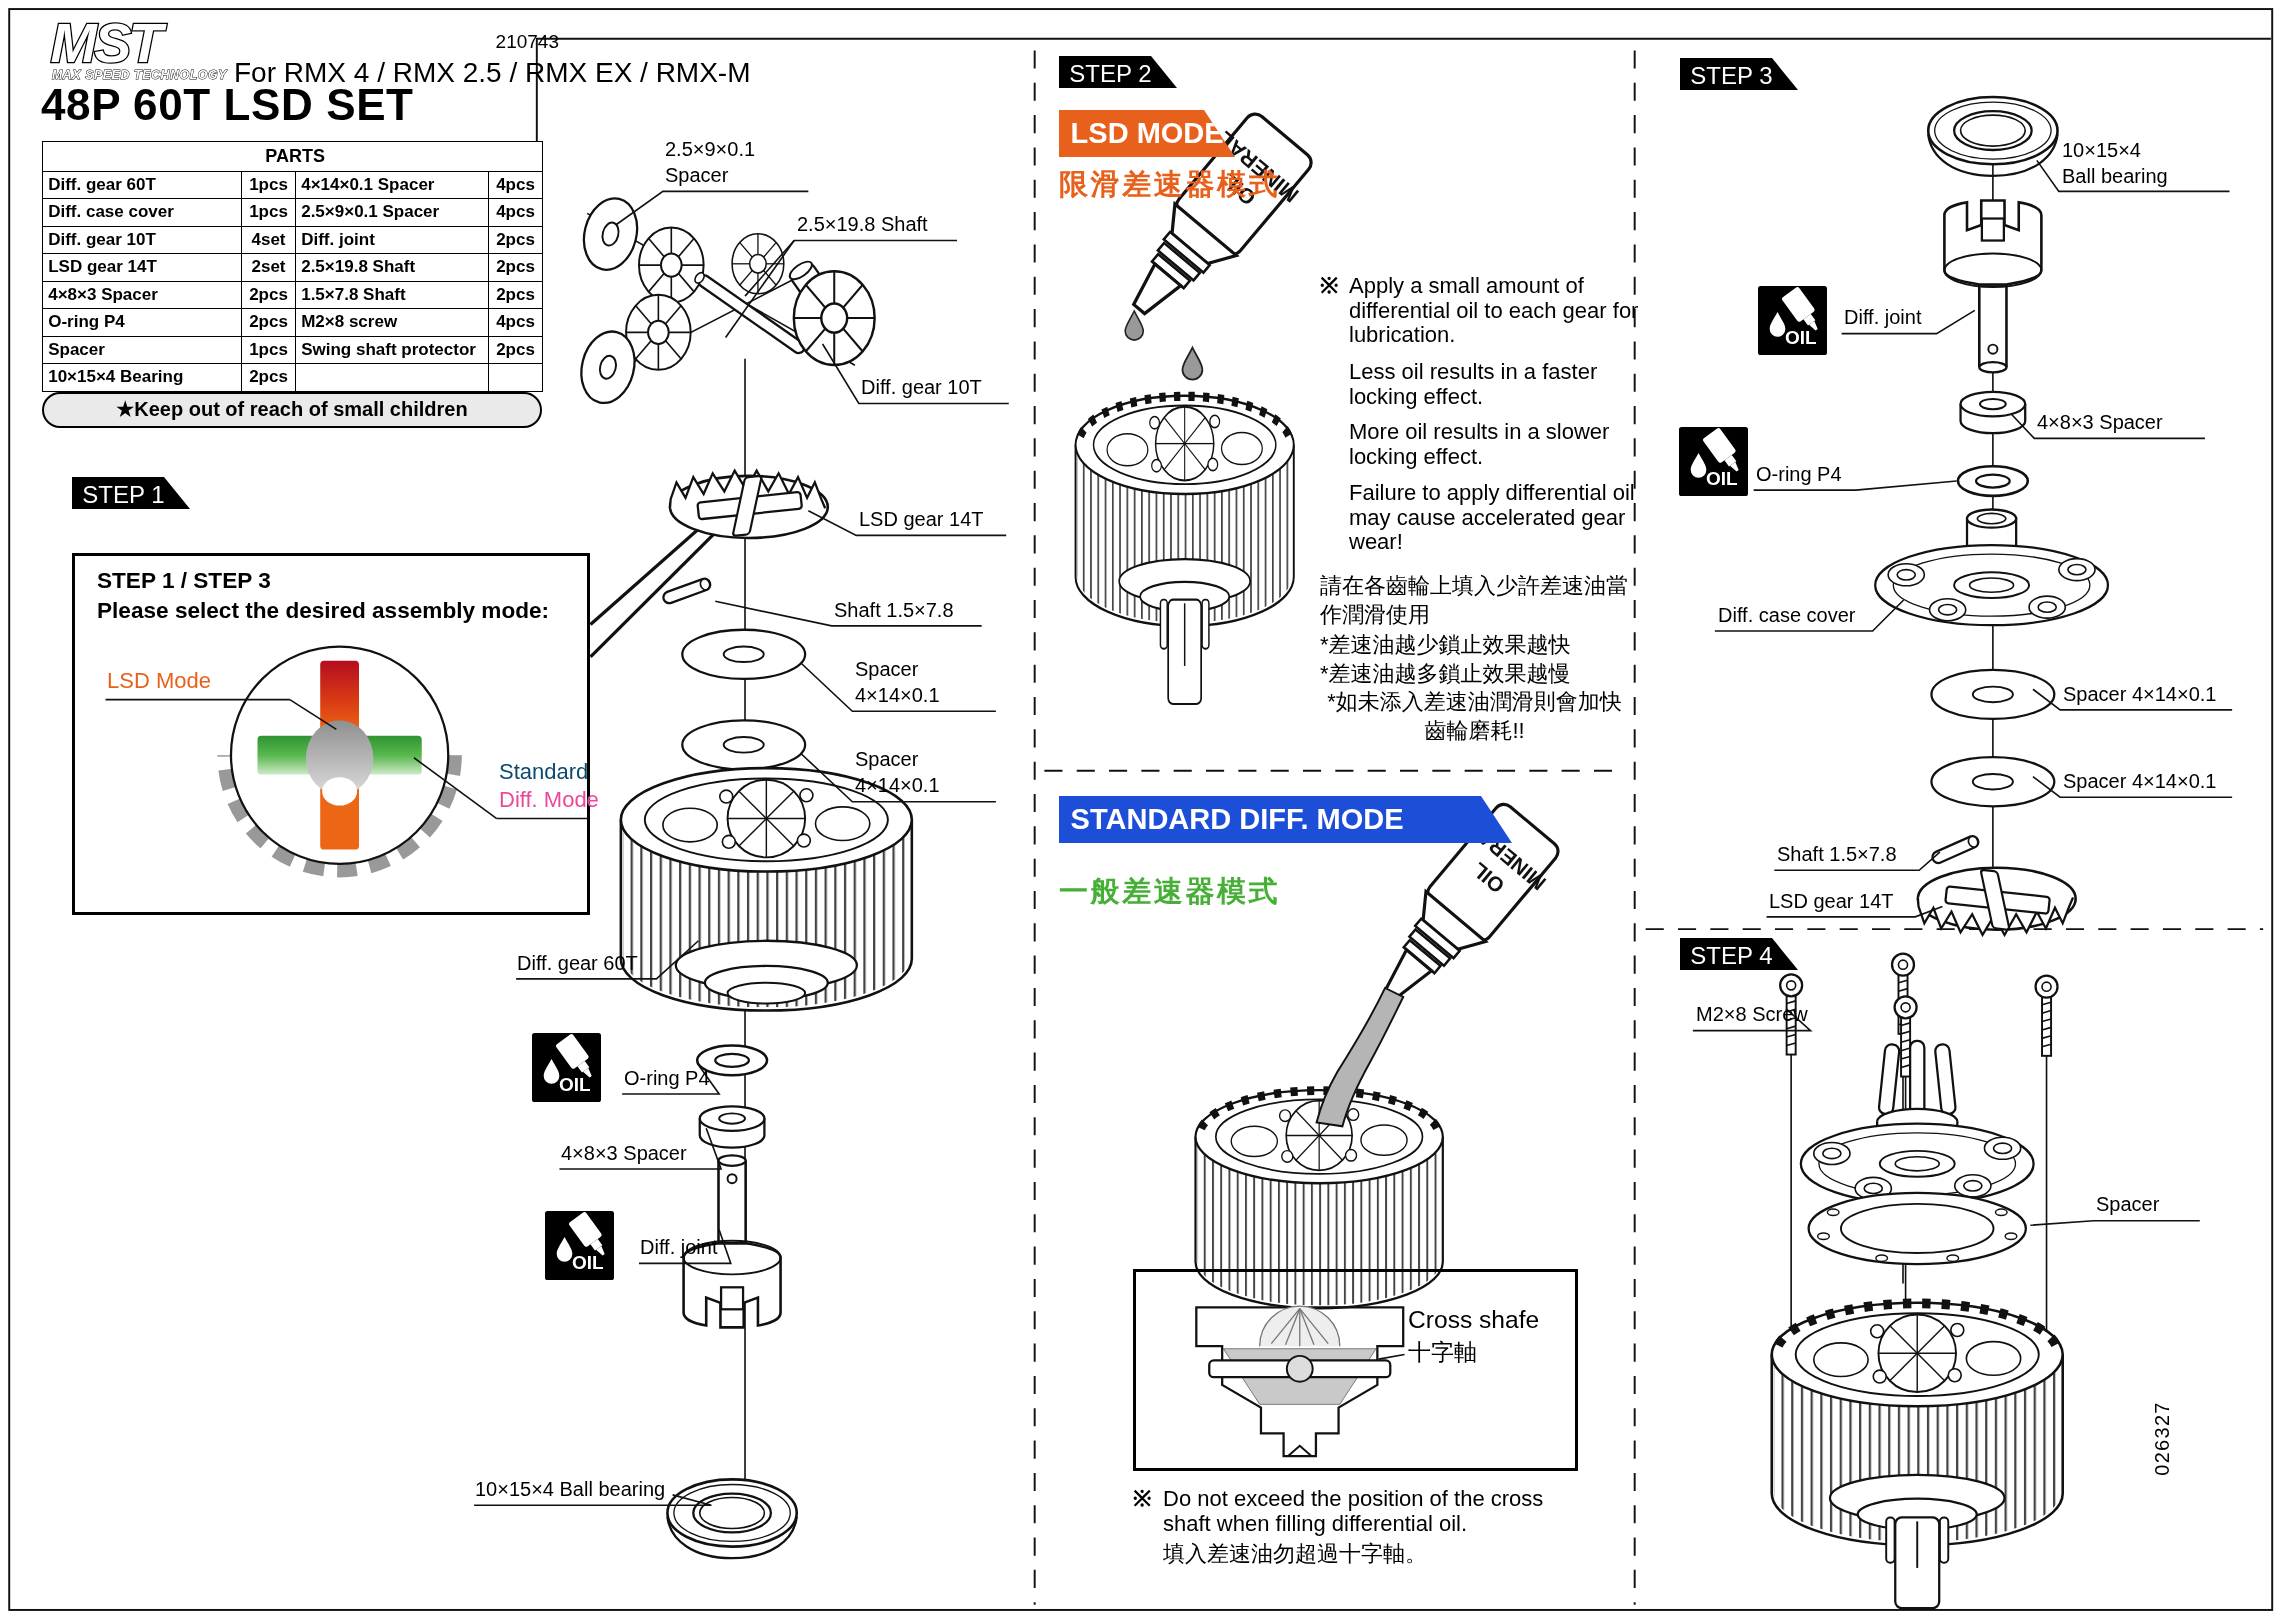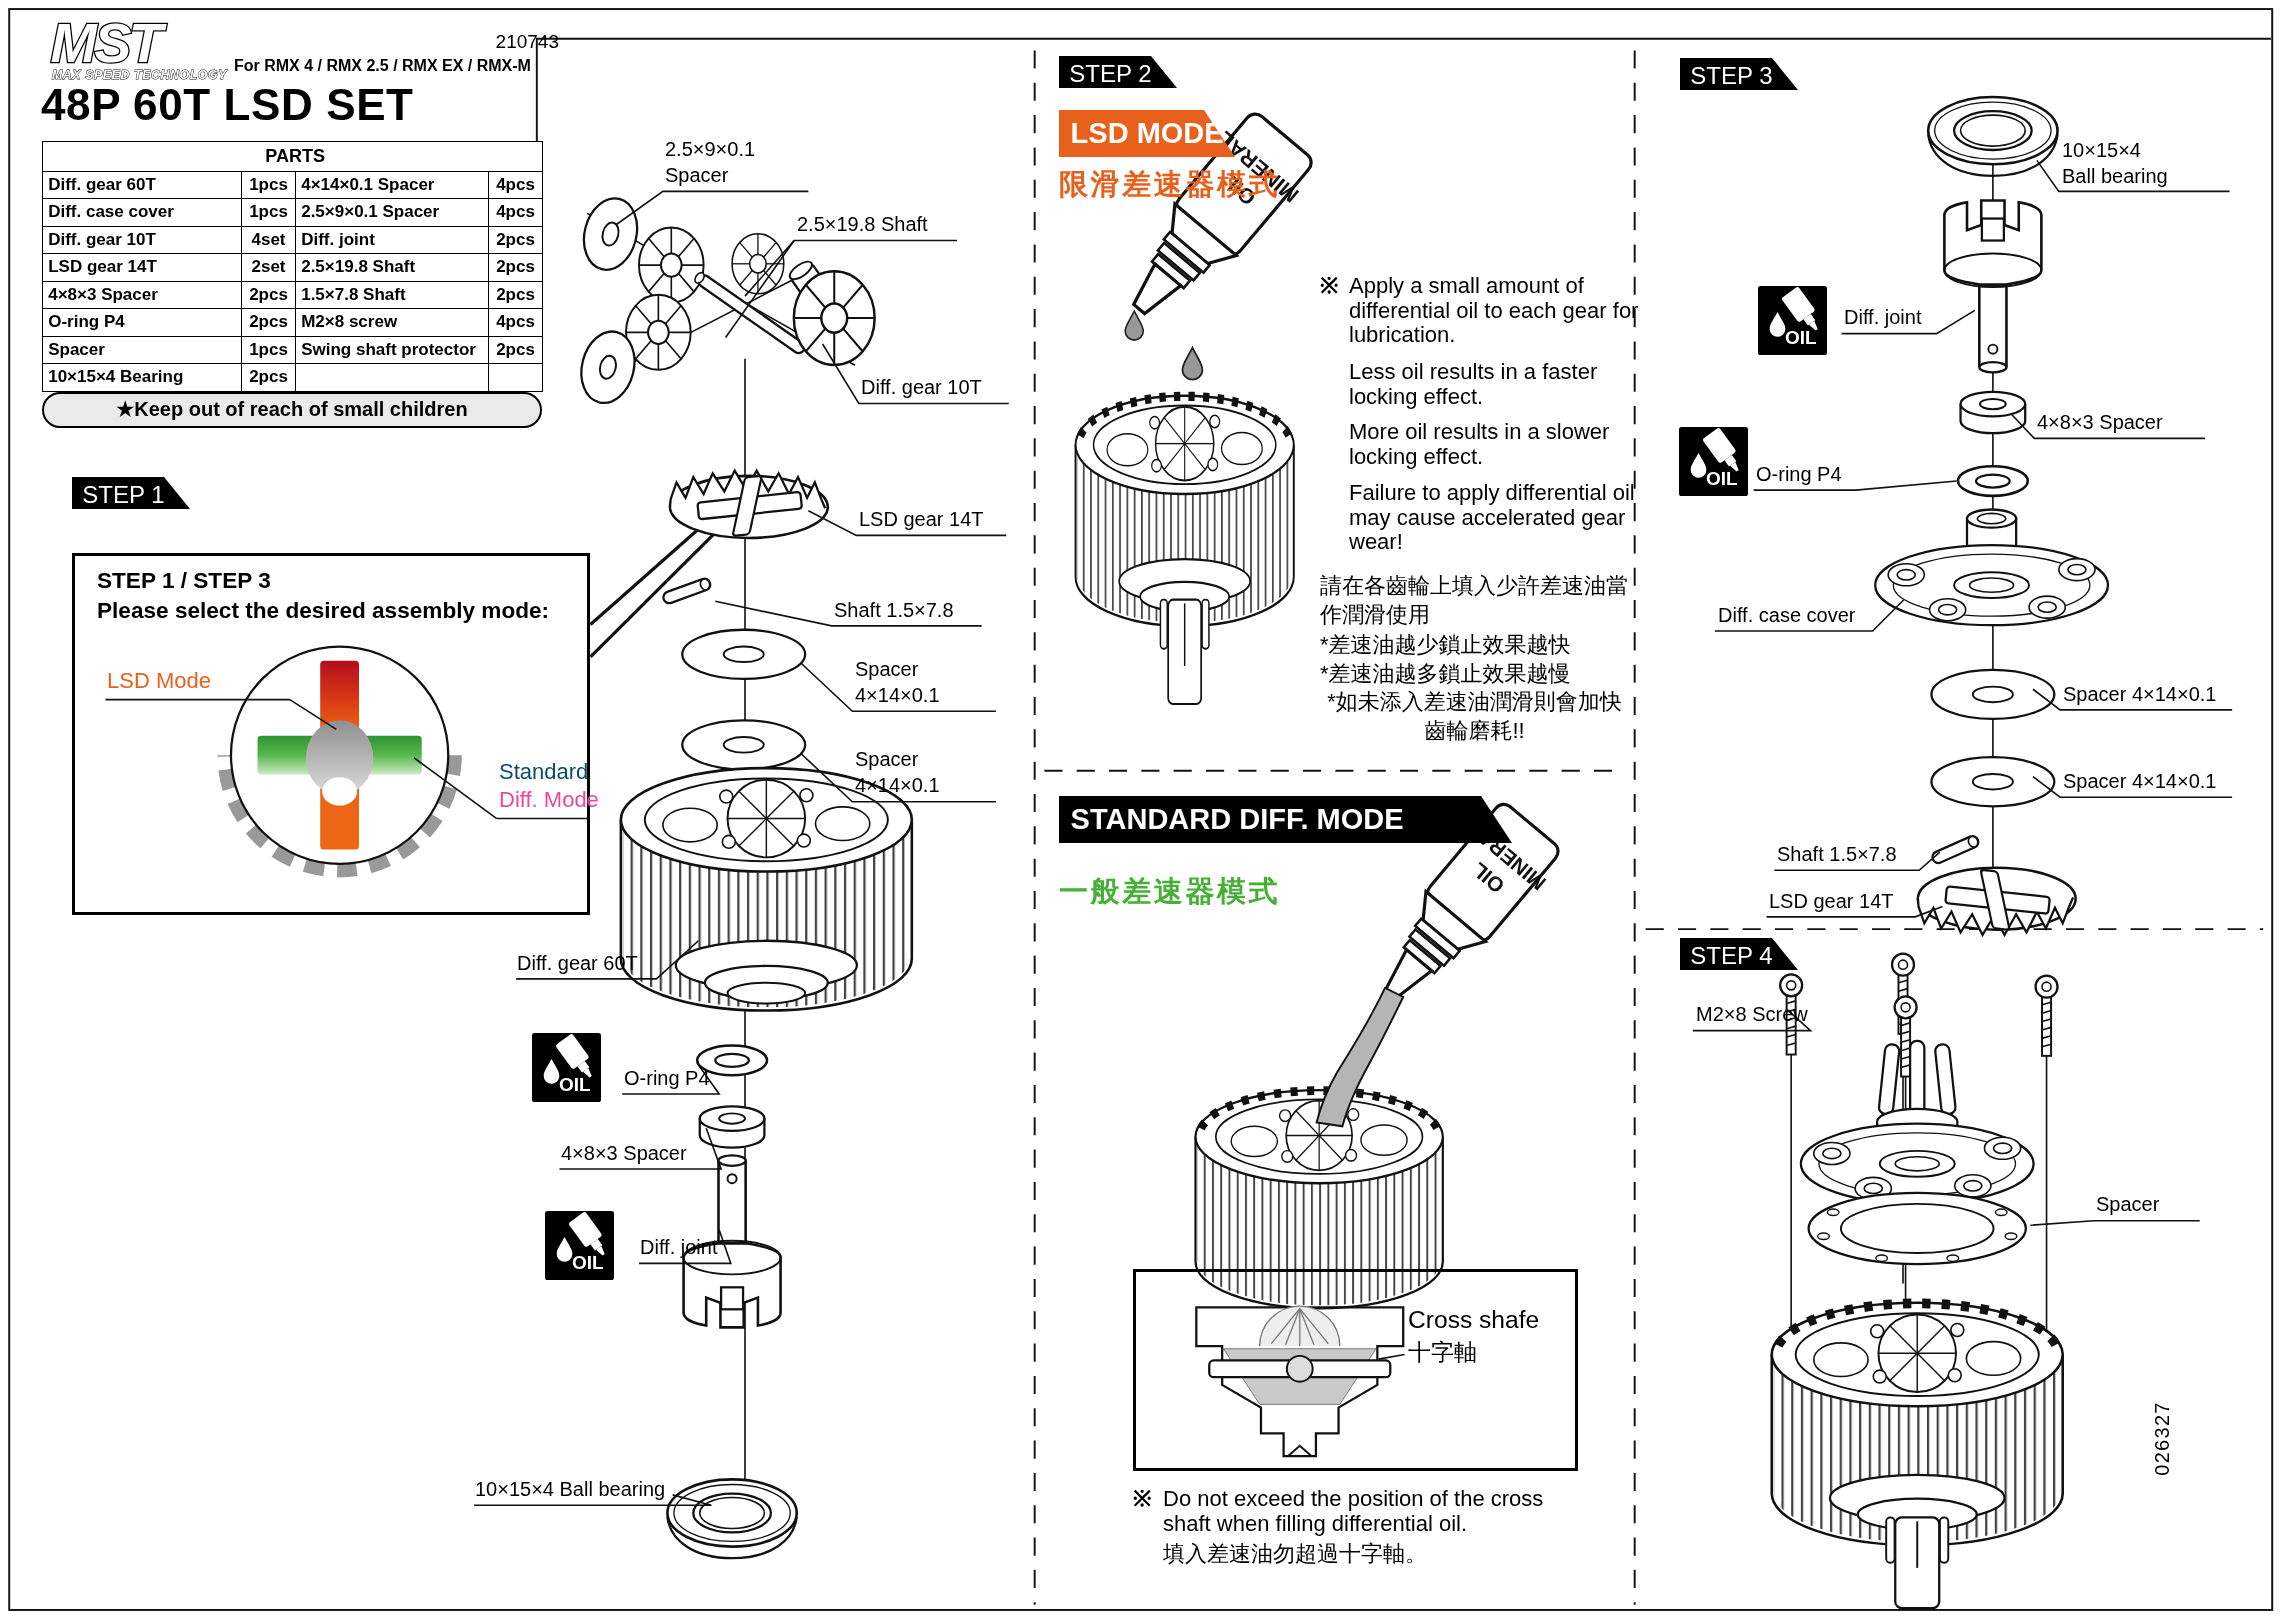--- a/index.html
+++ b/index.html
@@ -4,21 +4,21 @@
 <style>
   html,body{margin:0;padding:0;background:#fff;}
   body{width:2284px;height:1619px;position:relative;font-family:"Liberation Sans",sans-serif;color:#000;overflow:hidden;}
   #art{position:absolute;left:0;top:0;z-index:1;}
   .lb{position:absolute;z-index:2;font:20px/24.6px "Liberation Sans",sans-serif;white-space:nowrap;}
   .lb2{line-height:26px;}
   .step-badge{position:absolute;z-index:2;background:#000;color:#fff;font-weight:normal;font-size:24px;line-height:35px;height:32px;padding-left:10.3px;box-sizing:border-box;clip-path:polygon(0 0,calc(100% - 26px) 0,100% 100%,0 100%);}
   .mode-badge{position:absolute;z-index:2;color:#fff;font-weight:bold;font-size:29px;line-height:47px;height:47px;padding-left:11.6px;box-sizing:border-box;clip-path:polygon(0 0,calc(100% - 31px) 0,100% 100%,0 100%);}
   .zh-mode{position:absolute;z-index:2;font-size:29px;font-weight:bold;letter-spacing:2.6px;white-space:nowrap;}
   .hdr-code{position:absolute;z-index:2;font-size:19px;text-align:right;}
-  .hdr-compat{position:absolute;z-index:2;font-size:16px;font-weight:bold;white-space:nowrap;text-align:center;}
+  .hdr-compat{position:absolute;z-index:2;font-size:28px;font-weight:normal;white-space:nowrap;text-align:center;}
   .hdr-title{position:absolute;z-index:2;font-size:44px;font-weight:800;letter-spacing:0.6px;white-space:nowrap;}
   .pill{position:absolute;z-index:2;width:500px;height:36px;border:2.6px solid #000;border-radius:21px;background:#eaeaea;box-sizing:border-box;text-align:center;font-size:20px;font-weight:bold;line-height:31px;}
   table.parts{position:absolute;left:42px;top:141px;z-index:2;border-collapse:collapse;table-layout:fixed;width:500px;}
   table.parts td{border:1.9px solid #000;font-size:17px;font-weight:bold;height:26.5px;padding:0 0 0 5.2px;white-space:nowrap;overflow:hidden;}
   table.parts td.c{text-align:center;padding:0;}
   table.parts td.hd{text-align:center;font-size:18px;height:28.5px;}
   .s1box{position:absolute;z-index:2;left:72px;top:553px;width:518px;height:362px;border:3.2px solid #000;box-sizing:border-box;}
   .s1t{position:absolute;z-index:3;font-size:22.6px;font-weight:bold;white-space:nowrap;}
   .note{position:absolute;z-index:2;font:22px/24.6px "Liberation Sans",sans-serif;}
   .zhnote{position:absolute;z-index:2;font:22px/28.5px "Liberation Sans",sans-serif;}
@@ -546,21 +546,21 @@
 <div class="marker" style="left:1320px;top:274px;">※</div>
 <div class="note" style="left:1349px;top:274px;width:292px;">Apply a small amount of differential oil to each gear for lubrication.</div>
 <div class="note" style="left:1349px;top:360px;width:292px;">Less oil results in a faster locking effect.</div>
 <div class="note" style="left:1349px;top:420px;width:292px;">More oil results in a slower locking effect.</div>
 <div class="note" style="left:1349px;top:481px;width:292px;">Failure to apply differential oil may cause accelerated gear wear!</div>
 <div class="zhnote" style="left:1320px;top:572px;width:309px;">請在各齒輪上填入少許差速油當作潤滑使用</div>
 <div class="zhnote" style="left:1320px;top:631px;width:309px;">*差速油越少鎖止效果越快</div>
 <div class="zhnote" style="left:1320px;top:660px;width:309px;">*差速油越多鎖止效果越慢</div>
 <div class="zhnote" style="left:1320px;top:688px;width:309px;text-align:center;">*如未添入差速油潤滑則會加快齒輪磨耗!!</div>
 
-<div class="mode-badge" style="left:1059px;top:796px;width:453px;background:#000000;">STANDARD DIFF. MODE</div>
+<div class="mode-badge" style="left:1059px;top:796px;width:453px;background:#1d4ed8;">STANDARD DIFF. MODE</div>
 <div class="zh-mode" style="left:1059px;top:872px;color:#45B035;">一般差速器模式</div>
 
 <div class="crossbox"></div>
 <div class="lb" style="left:1408px;top:1308px;font-size:24.6px;">Cross shafe</div>
 <div class="lb" style="left:1408px;top:1340px;font-size:23px;">十字軸</div>
 <div class="marker" style="left:1133px;top:1487px;">※</div>
 <div class="note" style="left:1163px;top:1487px;width:427px;">Do not exceed the position of the cross shaft when filling differential oil.</div>
 <div class="zhnote" style="left:1163px;top:1540px;width:427px;">填入差速油勿超過十字軸。</div>
 
 <div class="lb lb2" style="left:2062px;top:137px;">10×15×4</div>

